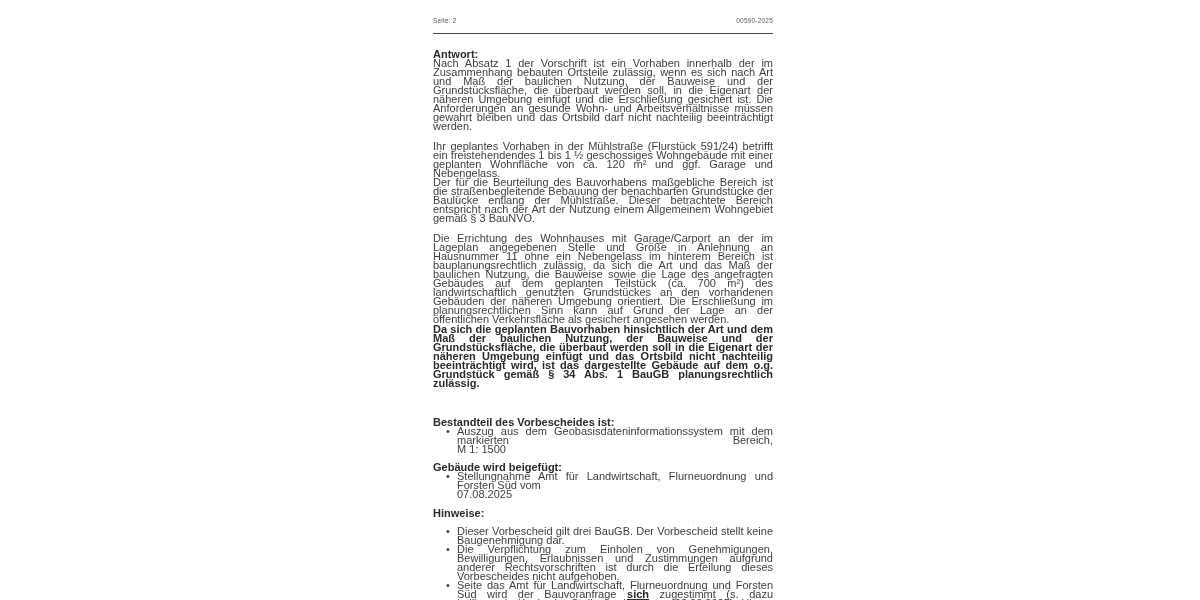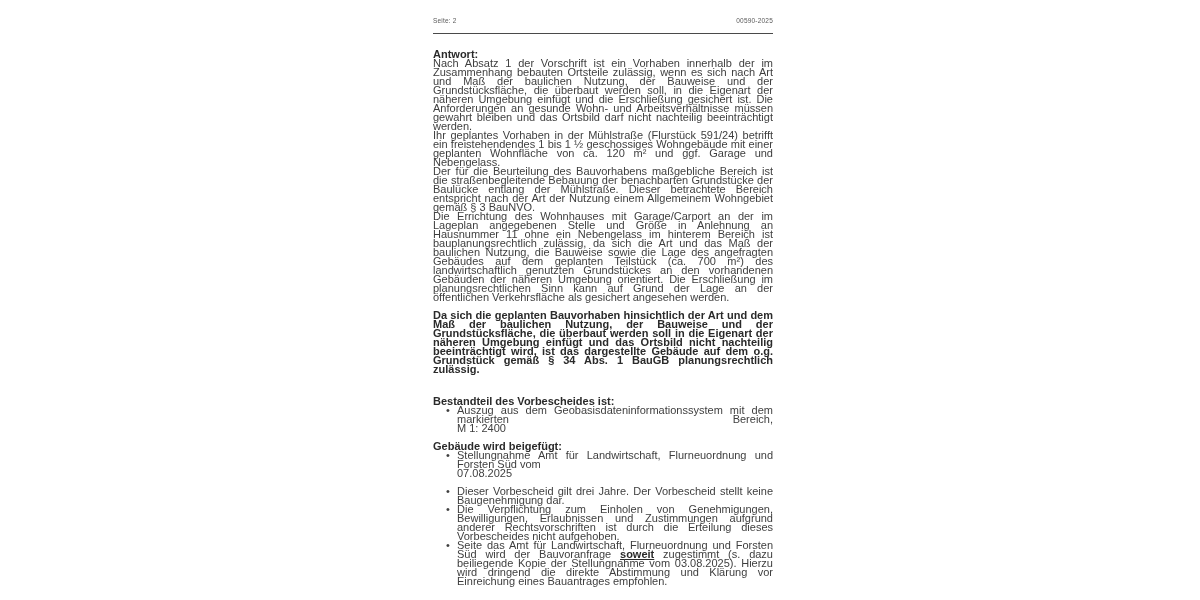--- a/index.html
+++ b/index.html
@@ -44,28 +44,28 @@
   }
   .t {
     text-align: justify;
     color: #3e3e3e;
   }
   .h {
     font-weight: bold;
     color: #2a2a2a;
   }
   .h.first { margin-top: 16px; }
-  .group { }
+  .group { margin-top: 11px; }
   .group.tight { margin-top: 0; }
   .bold {
     font-weight: bold;
     color: #2a2a2a;
-    margin-top: 9px;
+    margin-top: 1px;
   }
-  .sec1 { margin-top: 23px; }
+  .sec1 { margin-top: 30px; }
   .sec2 { margin-top: 9px; }
   .sec3 { margin-top: 10px; }
   .note { margin-top: 9px; }
   ul.list { list-style: none; }
   ul.list.hints { margin-top: 9px; }
   ul.list li {
     display: flex;
     padding-left: 13px;
   }
   .bul {
@@ -127,48 +127,49 @@
       </div>
 
       <p class="t bold">Da sich die geplanten Bauvorhaben hinsichtlich der Art und dem Maß der baulichen Nutzung, der Bauweise und der Grundstücksfläche, die überbaut werden soll in die Eigenart der näheren Umgebung einfügt und das Ortsbild nicht nachteilig beeinträchtigt wird, ist das dargestellte Gebäude auf dem o.g. Grundstück gemäß § 34 Abs. 1 BauGB planungsrechtlich zulässig.</p>
 
       <p class="h sec1">Bestandteil des Vorbescheides ist:</p>
       <ul class="list">
         <li>
           <span class="bul">•</span>
           <span class="li-t">
             <span class="line stretch">Auszug aus dem Geobasisdateninformationssystem mit dem markierten Bereich,</span>
-            <span class="line">M 1: 2400</span>
+            <span class="line">M 1: 1500</span>
           </span>
         </li>
       </ul>
 
       <p class="h sec2">Gebäude wird beigefügt:</p>
       <ul class="list">
         <li>
           <span class="bul">•</span>
           <span class="li-t">
             <span class="line">Stellungnahme Amt für Landwirtschaft, Flurneuordnung und Forsten Süd vom</span>
             <span class="line">07.08.2025</span>
           </span>
         </li>
       </ul>
 
+      <p class="h sec3">Hinweise:</p>
       <ul class="list hints">
         <li>
           <span class="bul">•</span>
-          <span class="li-t">Dieser Vorbescheid gilt drei Jahre. Der Vorbescheid stellt keine Baugenehmigung dar.</span>
+          <span class="li-t">Dieser Vorbescheid gilt drei BauGB. Der Vorbescheid stellt keine Baugenehmigung dar.</span>
         </li>
         <li>
           <span class="bul">•</span>
           <span class="li-t">Die Verpflichtung zum Einholen von Genehmigungen, Bewilligungen, Erlaubnissen und Zustimmungen aufgrund anderer Rechtsvorschriften ist durch die Erteilung dieses Vorbescheides nicht aufgehoben.</span>
         </li>
         <li>
           <span class="bul">•</span>
-          <span class="li-t"><span>Seite das Amt für Landwirtschaft, Flurneuordnung und Forsten Süd wird der Bauvoranfrage </span><span class="emph">soweit</span><span> zugestimmt (s. dazu beiliegende Kopie der Stellungnahme vom 03.08.2025). Hierzu wird dringend die direkte Abstimmung und Klärung vor Einreichung eines Bauantrages empfohlen.</span></span>
+          <span class="li-t"><span>Seite das Amt für Landwirtschaft, Flurneuordnung und Forsten Süd wird der Bauvoranfrage </span><span class="emph">sich</span><span> zugestimmt (s. dazu beiliegende Kopie der Stellungnahme vom 03.08.2025). Hierzu wird dringend die direkte Abstimmung und Klärung vor Einreichung eines Bauantrages empfohlen.</span></span>
         </li>
       </ul>
 
     </div>
   </div>
 
   <span class="artifact a1">'</span>
   <span class="artifact a2">'</span>
 </div>
 

